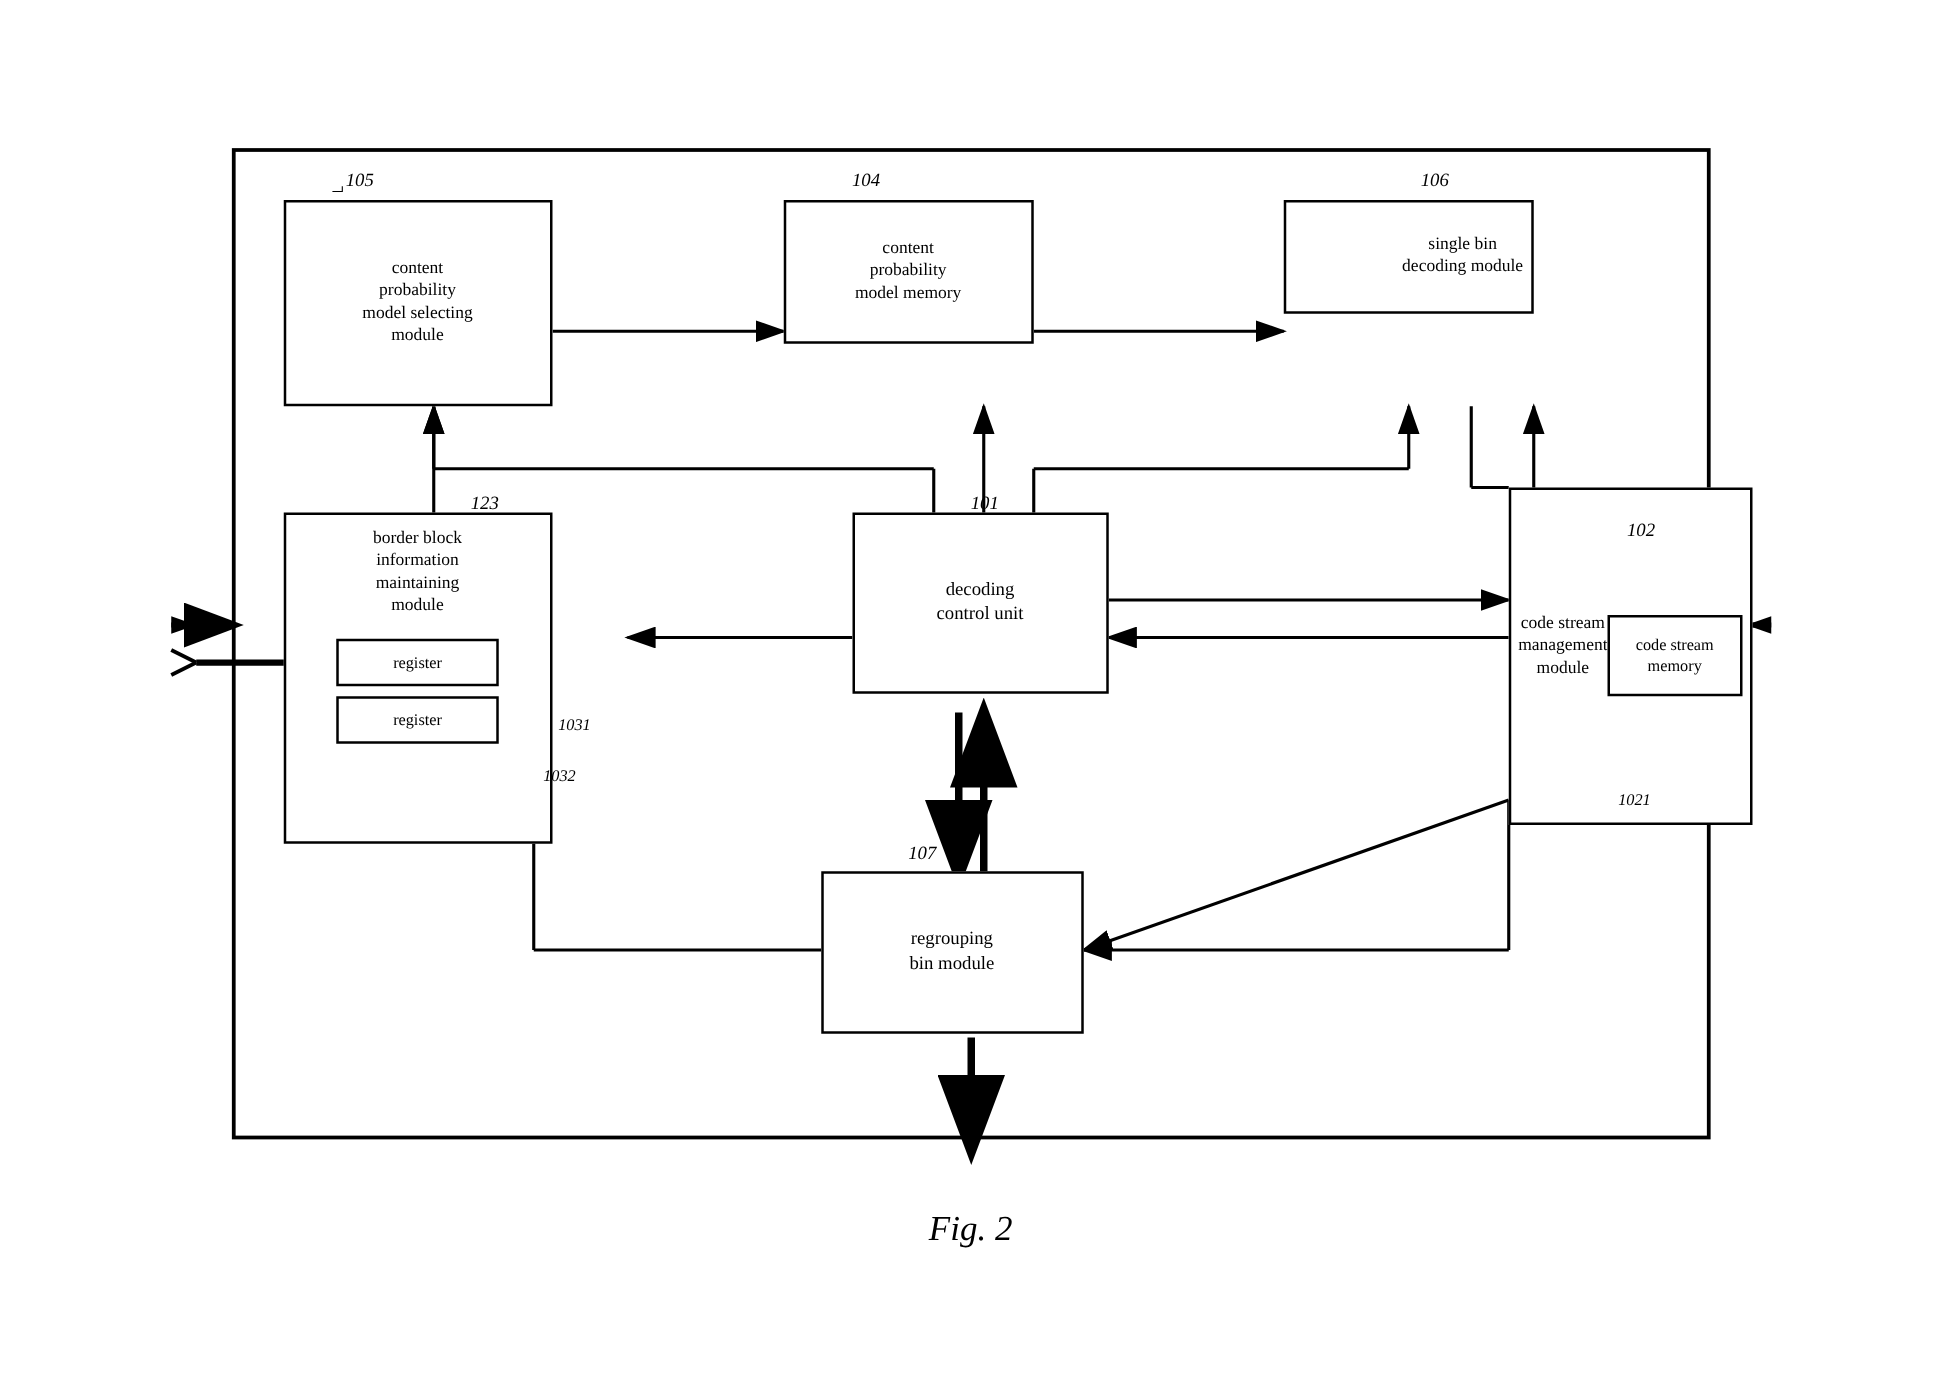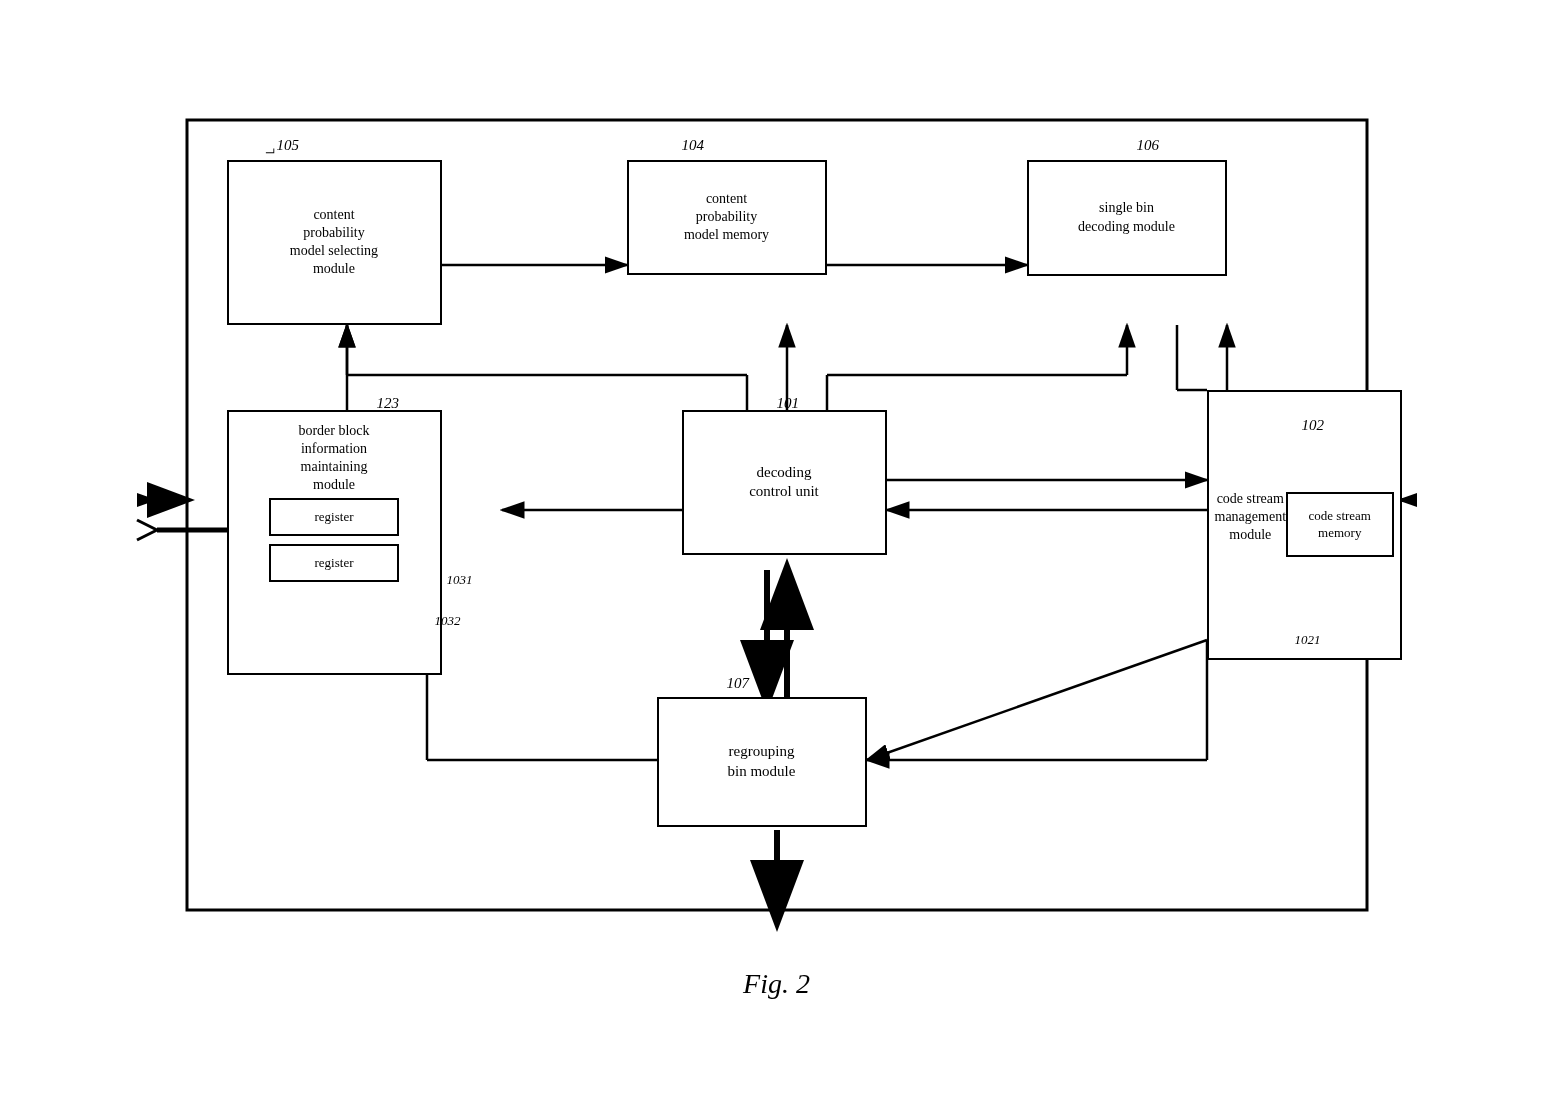--- a/index.html
+++ b/index.html
@@ -151,29 +151,29 @@
 
     <div style="position:absolute; left:138px; top:62px; font-size:18px; transform: rotate(180deg);">⌐</div>
 
     <div class="module-box" style="left: 500px; top: 80px; width: 200px; height: 115px; font-size: 14px;">
       <span>content<br>probability<br>model memory</span>
     </div>
     <div class="ref-label" style="left: 555px; top: 57px;">
       <span>104</span>
     </div>
 
-    <div class="module-box" style="left: 900px; top: 80px; width: 200px; height: 116px; font-size: 14px;">
+    <div class="module-box" style="left: 900px; top: 80px; width: 200px; height: 91px; font-size: 14px; justify-content: flex-end;">
       <span>single bin<br>decoding module</span>
     </div>
     <div class="ref-label" style="left: 1010px; top: 57px;">
       <span>106</span>
     </div>
 
     <div class="module-box" style="left: 100px; top: 330px; width: 215px; height: 265px; font-size: 14px; flex-direction: column; justify-content: flex-start; padding-top: 10px;">
-      <div style="text-align:center; margin-bottom: 4px;">border block<br>information<br>maintaining<br>module</div>
+      <div style="text-align:center; margin-bottom: 17px;">border block<br>information<br>maintaining<br>module</div>
 
       <div class="module-box" style="position: relative; width: 130px; height: 38px; margin-bottom: 8px; font-size: 13px;">
         <span>register</span>
       </div>
 
       <div class="module-box" style="position: relative; width: 130px; height: 38px; font-size: 13px;">
         <span>register</span>
       </div>
     </div>
     <div class="ref-label" style="left: 250px; top: 315px;">

